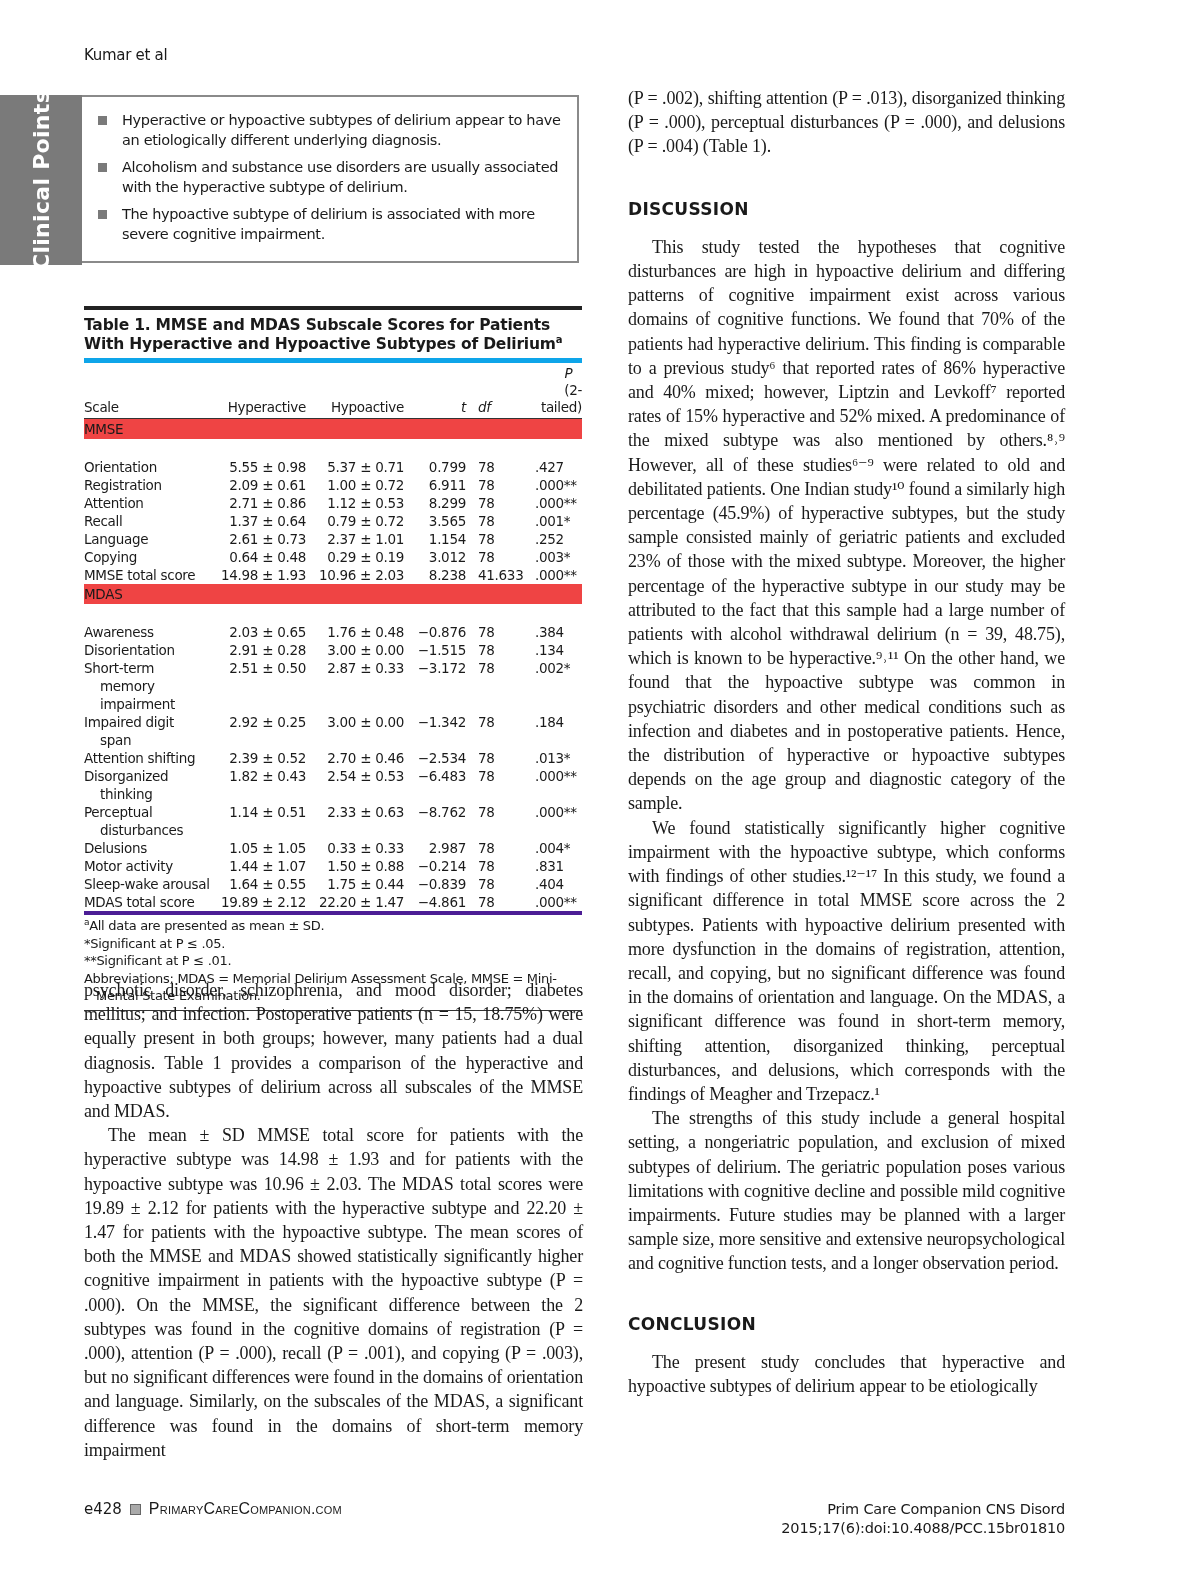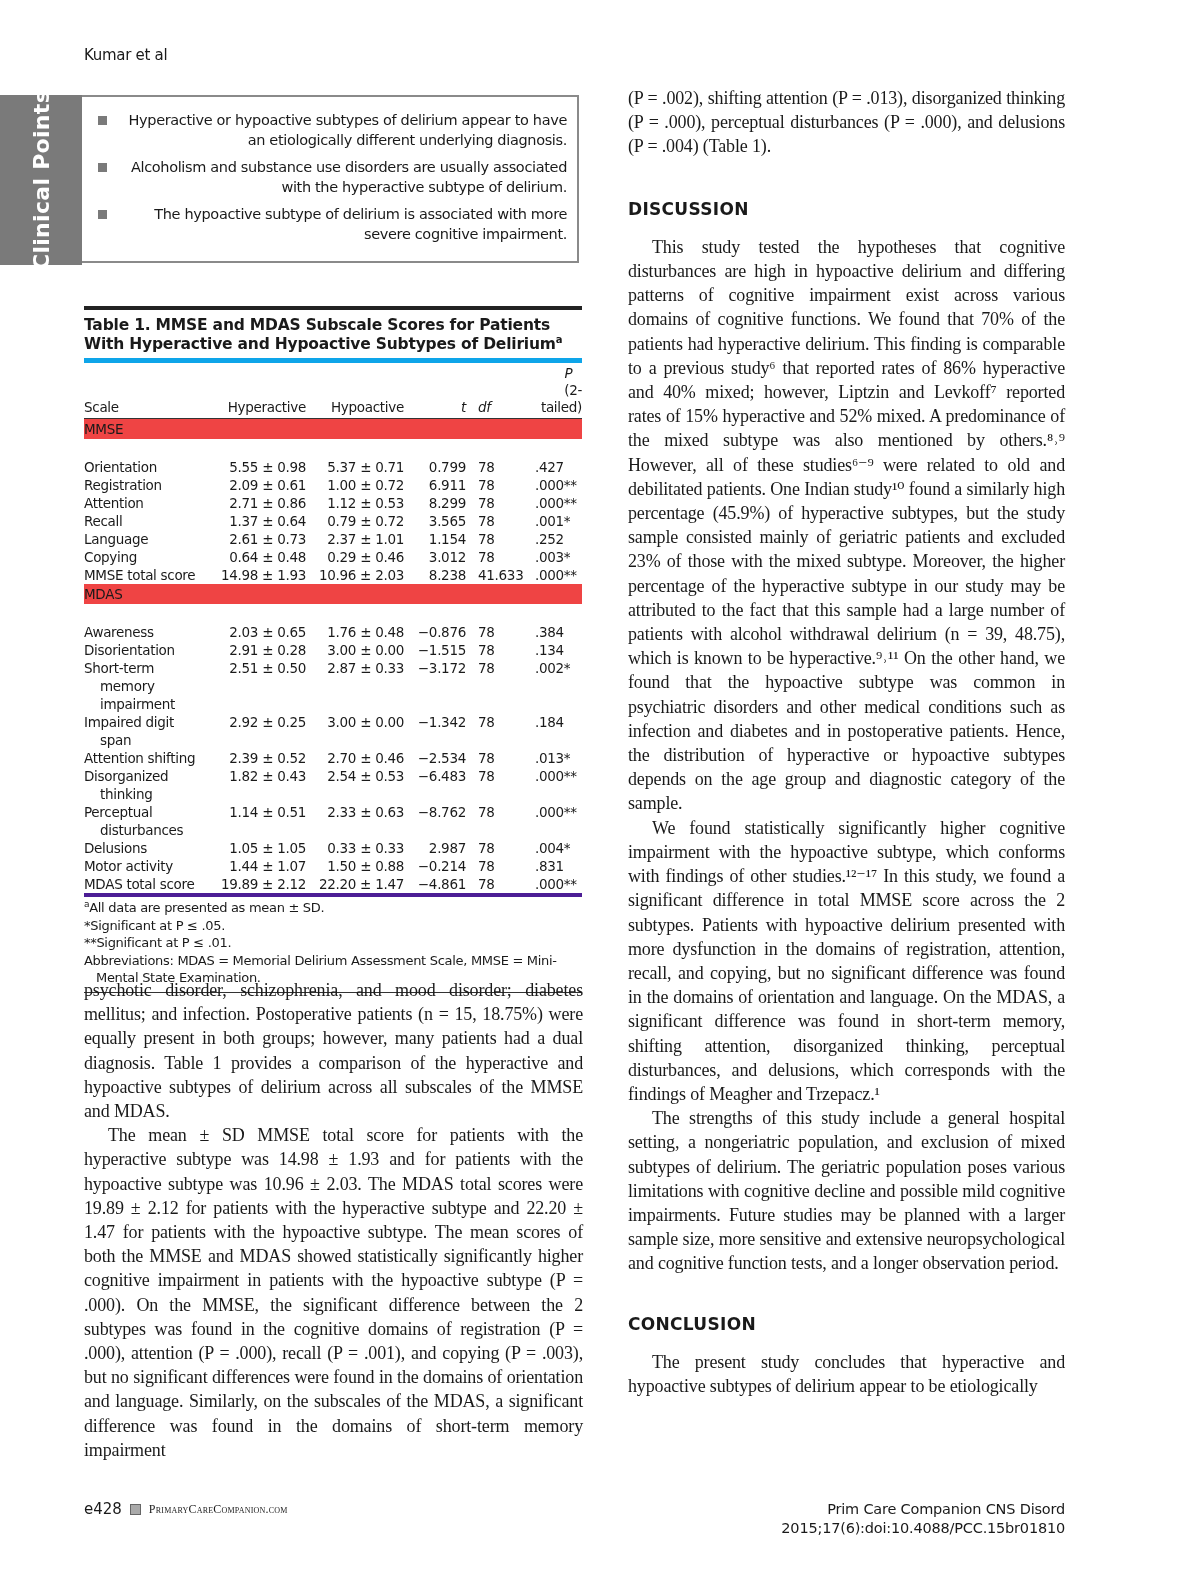--- a/index.html
+++ b/index.html
@@ -5,21 +5,21 @@
   html, body { margin: 0; padding: 0; background: #ffffff; }
   body { width: 1183px; height: 1584px; position: relative; overflow: hidden; color: #1a1a1a; }
   .sans { font-family: "DejaVu Sans", "Liberation Sans", sans-serif; }
   .serif { font-family: "Liberation Serif", "DejaVu Serif", serif; }
 
   #running-head { position: absolute; left: 84px; top: 46px; font-size: 15px; letter-spacing: -0.3px; }
 
   #clinical-tab { position: absolute; left: 0; top: 95px; width: 82px; height: 170px; background: #7a7a7a; }
   #clinical-tab span { position: absolute; left: 41px; top: 85px; transform: translate(-50%,-50%) rotate(-90deg); color: #fff; font-weight: bold; font-size: 22px; white-space: nowrap; letter-spacing: 0.3px; }
   #clinical-box { position: absolute; left: 82px; top: 95px; width: 497px; height: 168px; border: 2px solid #8a8a8a; border-left: none; box-sizing: border-box; }
-  #clinical-box ul { list-style: none; margin: 0; padding: 14px 0 0 40px; text-align: right; }
+  #clinical-box ul { list-style: none; margin: 0; padding: 14px 0 0 40px; }
   #clinical-box li { position: relative; font-size: 14.5px; line-height: 19.5px; margin-bottom: 8px; letter-spacing: -0.35px; padding-right: 10px; }
   #clinical-box li .bullet { position: absolute; left: -24px; top: 5px; width: 9px; height: 9px; background: #7a7a7a; }
 
   #table-block { position: absolute; left: 84px; top: 306px; width: 498px; }
   #table-block .topline { border-top: 4px solid #222; }
   #table-title { font-weight: bold; font-size: 15.5px; line-height: 19px; padding: 6px 0 4px 0; letter-spacing: -0.2px; border-bottom: 5px solid #0ea5e9; }
   #table-title sup { font-size: 10px; }
   table { border-collapse: collapse; width: 100%; font-size: 13.5px; letter-spacing: -0.3px; }
   th { font-weight: normal; text-align: left; vertical-align: bottom; padding: 2px 0 2px 0; line-height: 17px; }
   thead tr { border-bottom: 1px solid #333; }
@@ -43,21 +43,21 @@
   .col p { margin: 0; }
   .col p.ind { text-indent: 24px; }
   #left-col { left: 84px; top: 978px; }
   #right-col { left: 628px; top: 86px; width: 437px; }
   .heading { font-family: "DejaVu Sans", "Liberation Sans", sans-serif; font-weight: bold; font-size: 17px; letter-spacing: 0.3px; margin: 0; text-align: left; }
   sup { font-size: 11px; line-height: 0; }
   i { font-style: italic; }
 
   #footer-left { position: absolute; left: 84px; top: 1500px; font-size: 15px; display: flex; align-items: center; gap: 8px; }
   #footer-left .sq { display: inline-block; width: 11px; height: 11px; border: 1.5px solid #666; background: #aaa; box-sizing: border-box; }
-  #footer-left .site { font-family: Liberation Serif, serif; font-variant: small-caps; font-size: 12px; letter-spacing: 0.2px; }
+  #footer-left .site { font-family: Liberation Sans, sans-serif; font-variant: small-caps; font-size: 16px; letter-spacing: 0.2px; }
   #footer-right { position: absolute; right: 118px; top: 1500px; text-align: right; font-size: 14.5px; line-height: 19px; letter-spacing: -0.2px; }
 </style>
 </head>
 <body>
 
 <div id="running-head" class="sans">Kumar et al</div>
 
 <div id="clinical-tab" class="sans">
   <span>Clinical Points</span>
 </div>
@@ -123,21 +123,21 @@
           <td class="c-scale"><span>Language</span></td>
           <td class="c-hyper">2.61 ± 0.73</td>
           <td class="c-hypo">2.37 ± 1.01</td>
           <td class="c-t">1.154</td>
           <td class="c-df">78</td>
           <td class="c-p">.252</td>
         </tr>
         <tr>
           <td class="c-scale"><span>Copying</span></td>
           <td class="c-hyper">0.64 ± 0.48</td>
-          <td class="c-hypo">0.29 ± 0.46</td>
+          <td class="c-hypo">0.29 ± 0.19</td>
           <td class="c-t">3.012</td>
           <td class="c-df">78</td>
           <td class="c-p">.003*</td>
         </tr>
         <tr>
           <td class="c-scale"><span>MMSE total score</span></td>
           <td class="c-hyper">14.98 ± 1.93</td>
           <td class="c-hypo">10.96 ± 2.03</td>
           <td class="c-t">8.238</td>
           <td class="c-df">41.633</td>
@@ -210,20 +210,28 @@
           <td class="c-df">78</td>
           <td class="c-p">.004*</td>
         </tr>
         <tr>
           <td class="c-scale"><span>Motor activity</span></td>
           <td class="c-hyper">1.44 ± 1.07</td>
           <td class="c-hypo">1.50 ± 0.88</td>
           <td class="c-t">−0.214</td>
           <td class="c-df">78</td>
           <td class="c-p">.831</td>
+        </tr>
+        <tr>
+          <td class="c-scale"><span>Sleep-wake arousal</span></td>
+          <td class="c-hyper">1.64 ± 0.55</td>
+          <td class="c-hypo">1.75 ± 0.44</td>
+          <td class="c-t">−0.839</td>
+          <td class="c-df">78</td>
+          <td class="c-p">.404</td>
         </tr>
         <tr>
           <td class="c-scale"><span>MDAS total score</span></td>
           <td class="c-hyper">19.89 ± 2.12</td>
           <td class="c-hypo">22.20 ± 1.47</td>
           <td class="c-t">−4.861</td>
           <td class="c-df">78</td>
           <td class="c-p">.000**</td>
         </tr>
       </tbody>

